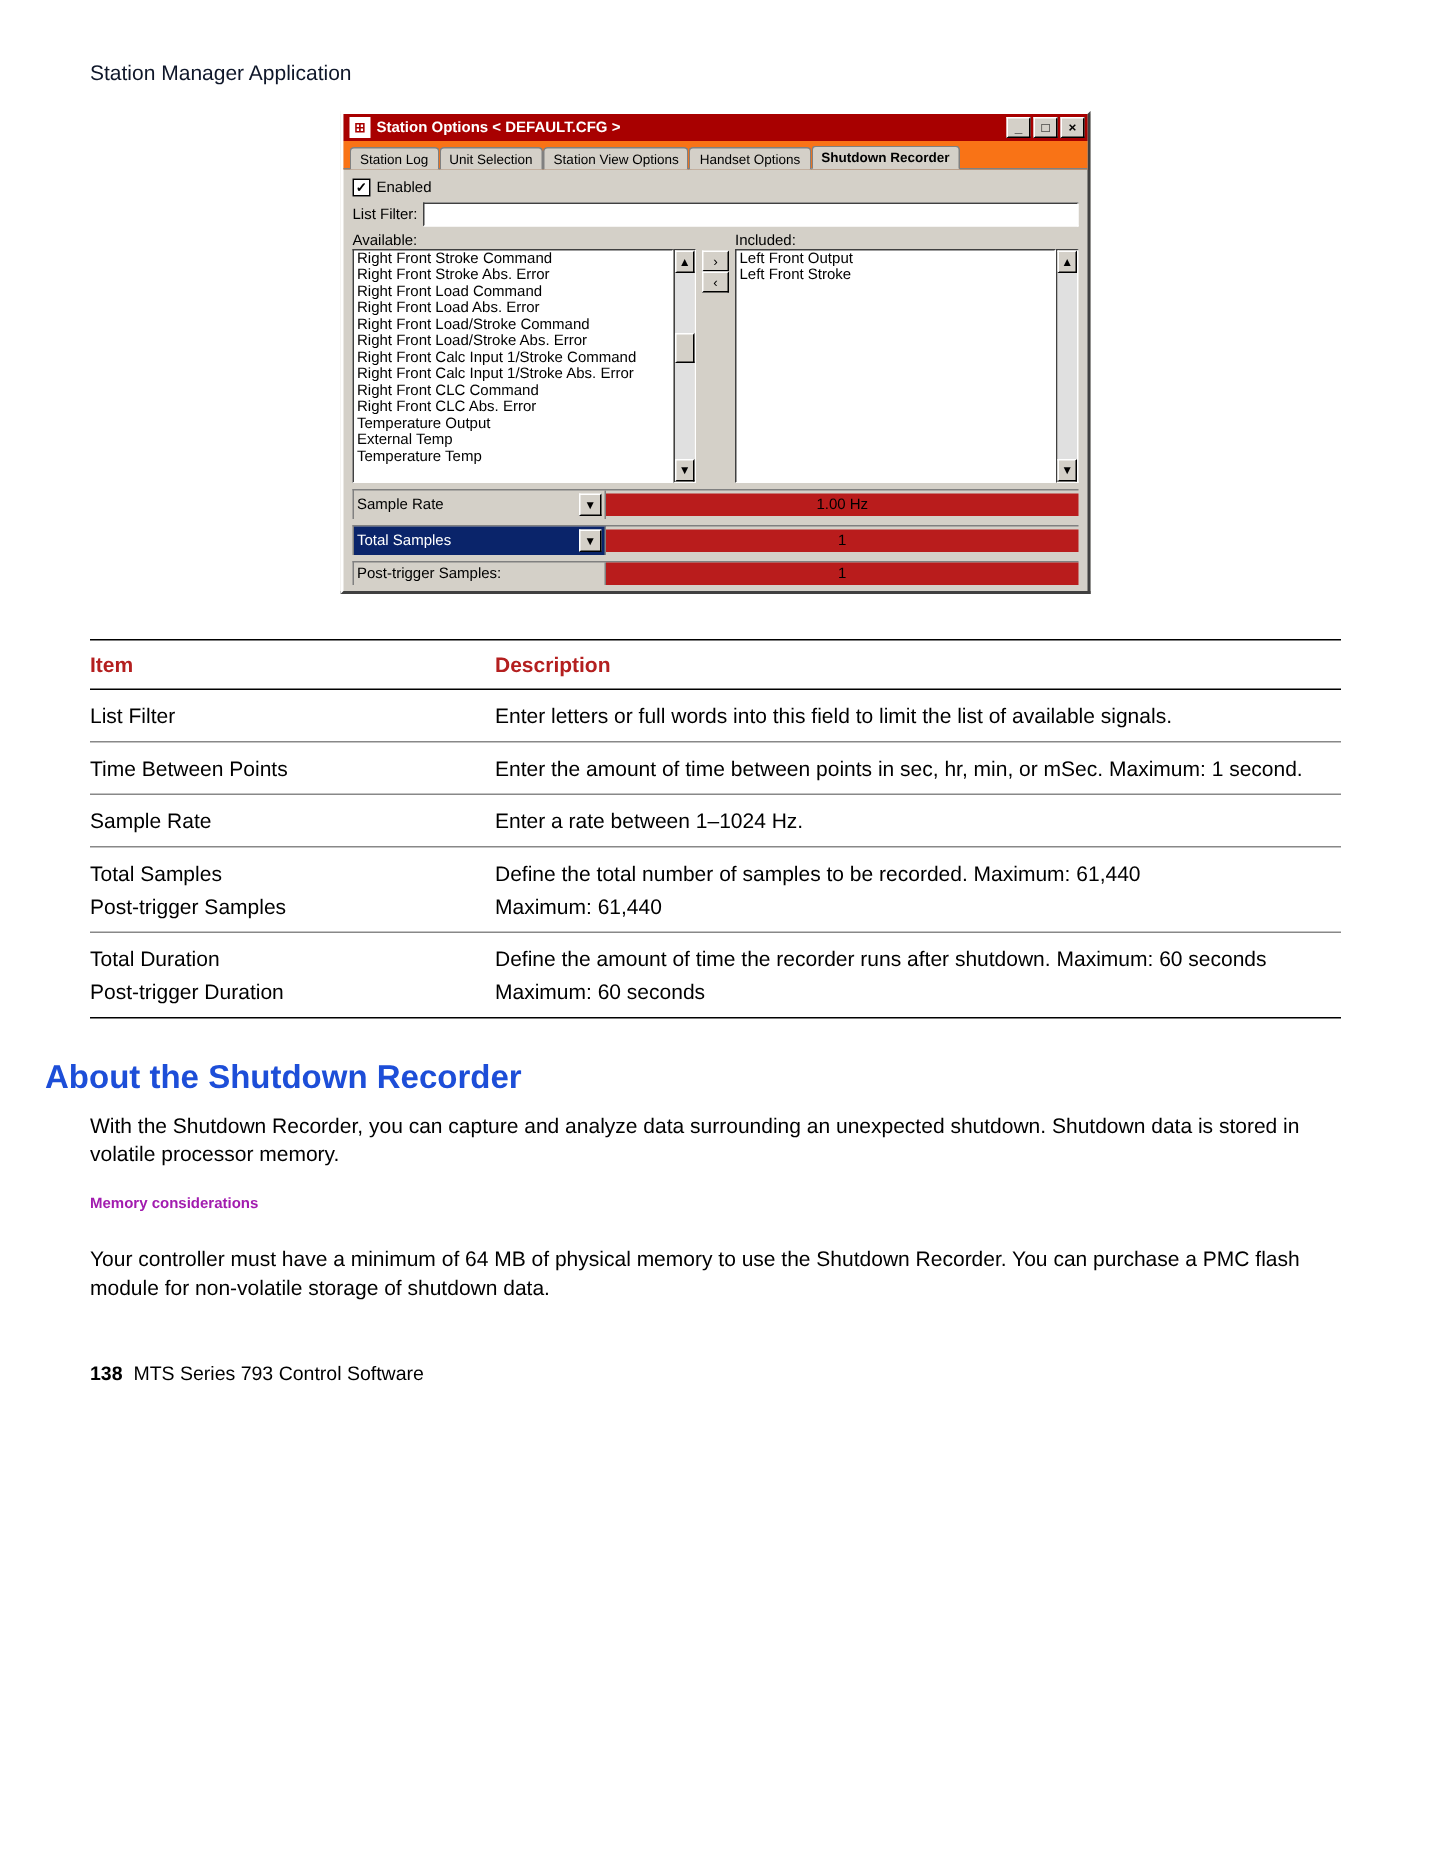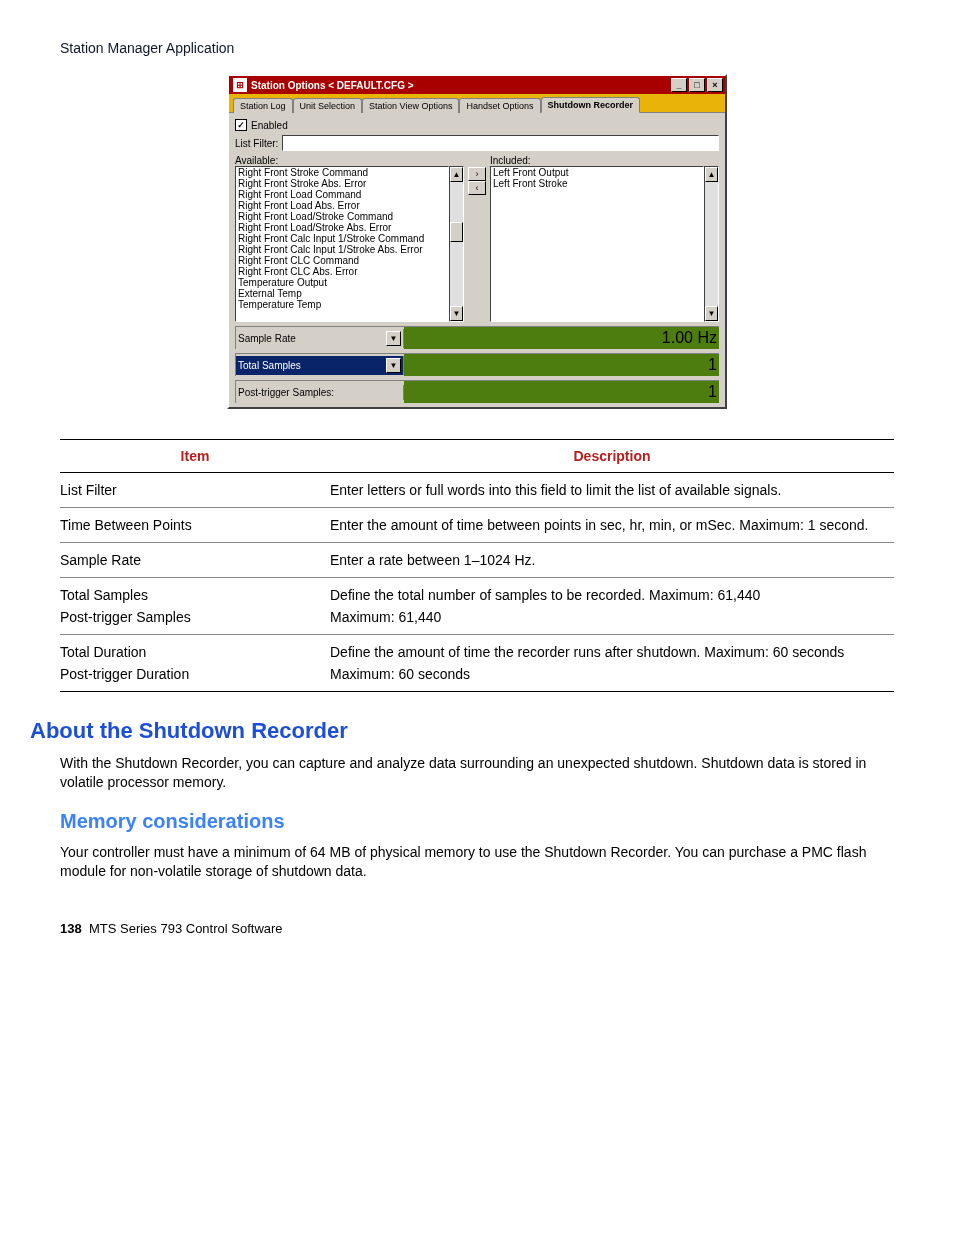--- a/index.html
+++ b/index.html
@@ -51,21 +51,21 @@
   .title-btn {
     width: 16px; height: 14px;
     background: #d4d0c8;
     border: 1px solid #000;
     border-top-color:#fff; border-left-color:#fff;
     display:flex; align-items:center; justify-content:center;
     color:#000; font-weight:bold; font-size:9px; line-height:1;
   }
   .tab-row {
     display:flex; align-items:flex-end;
-    background:#eab308;
+    background:#f97316;
     padding: 2px 4px 0 4px;
     border-bottom: 1px solid #808080;
   }
   .tab {
     padding: 2px 6px;
     margin-right: 0;
     border: 1px solid #808080;
     border-bottom: none;
     border-top-left-radius: 3px;
     border-top-right-radius: 3px;
@@ -136,45 +136,45 @@
     border-right:1px solid #808080;
   }
   .param-label-cell.selected { background:#0a246a; color:#fff; }
   .dd-arrow {
     width:15px; height:15px; background:#d4d0c8;
     border:1px solid #000;
     border-top-color:#fff; border-left-color:#fff;
     display:flex; align-items:center; justify-content:center; font-size:8px; color:#000;
   }
   .param-value-cell {
-    flex:1; text-align:right; padding:2px; font-size:16px; background:#4d7c0f;
+    flex:1; text-align:center; padding:2px; font-size:10px; background:#b91c1c;
   }
   
   .doc-table {
     width:100%; border-collapse:collapse; margin: 20px 0 26px 0;
   }
   .doc-table thead th {
-    text-align:center; color:#b41f1f; font-weight:bold;
+    text-align:left; color:#b41f1f; font-weight:bold;
     font-size:14px; padding: 8px 0;
     border-top: 1.5px solid #000; border-bottom: 1px solid #000;
   }
   .doc-table thead th:first-child { width: 270px; }
   .doc-table tbody tr td {
     font-size:14px; padding: 9px 0; vertical-align:top;
     border-bottom: 1px solid #888;
   }
   .doc-table tbody tr.no-border td { border-bottom: none; padding-bottom: 2px;}
   .doc-table tbody tr.top-pad td { padding-top: 4px; }
   .doc-table tbody tr.last-border td { border-bottom: 1.5px solid #000; }
   
   h2.section {
     color:#1d4ed8; font-size:22px; margin: 14px 0 10px -30px; font-weight:bold;
   }
   p.body { font-size:14px; line-height:1.35; margin: 8px 0; }
-  .subhead { color:#3b82f6; font-weight:bold; font-size:20px; margin: 18px 0 10px 0; }
+  .subhead { color:#a21caf; font-weight:bold; font-size:10px; margin: 18px 0 22px 0; }
   .footer { font-size:13px; margin-top: 40px; }
   .footer .num { font-weight:bold;}
 </style>
 </head>
 <body>
 
 <div class="page">
   <div class="page-header">Station Manager Application</div>
 
   <div class="win">

